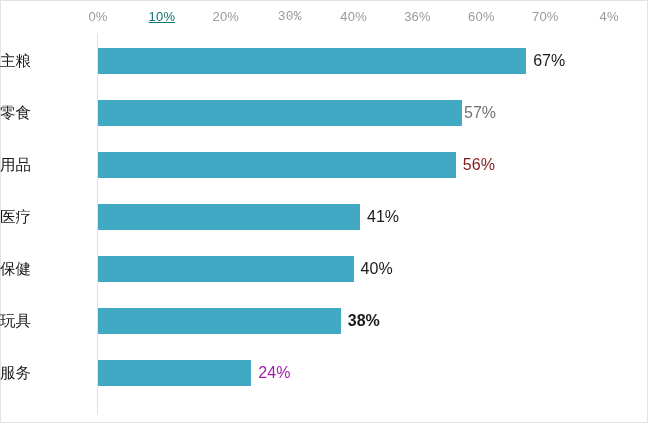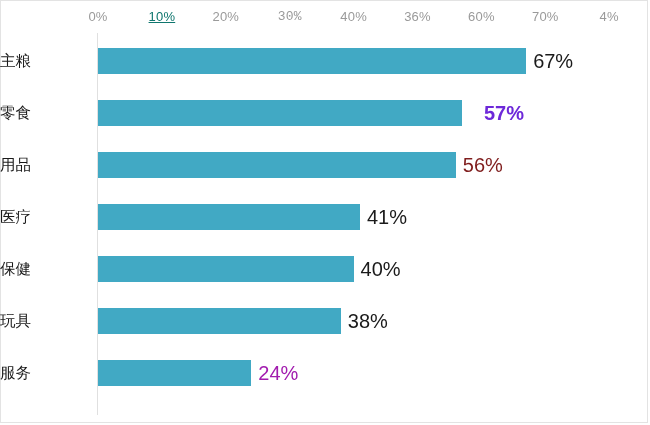--- a/index.html
+++ b/index.html
@@ -92,21 +92,21 @@
     left: 0;
     top: 0;
     height: 26px;
     background: #41a9c4;
   }
 
   .bar-value-label {
     position: absolute;
     top: 50%;
     transform: translateY(-50%);
-    font-size: 20px;
+    font-size: 16px;
     color: #1a1a1a;
     white-space: nowrap;
     padding-left: 7px;
   }
 </style>
 </head>
 <body>
 
 <div id="chart-frame">
 
@@ -128,21 +128,21 @@
         <div class="category-label" style="color: rgb(26, 26, 26);">宠物主粮</div>
         <div class="bar-track">
           <div class="bar-fill" style="width: 428.13px; background: rgb(65, 169, 196);"></div>
           <div class="bar-value-label" style="left: 428.13px; color: rgb(26, 26, 26);">67%</div>
         </div>
       </div>
       <div class="bar-row" style="top: 54px;">
         <div class="category-label" style="color: rgb(26, 26, 26);">宠物零食</div>
         <div class="bar-track">
           <div class="bar-fill" style="width: 364.23px; background: rgb(65, 169, 196);"></div>
-          <div class="bar-value-label" style="left: 379px; color: #6d28d9; font-weight: bold;">57%</div>
+          <div class="bar-value-label" style="left: 359px; color: #737373;">57%</div>
         </div>
       </div>
       <div class="bar-row" style="top: 106px;">
         <div class="category-label" style="color: rgb(26, 26, 26);">宠物用品</div>
         <div class="bar-track">
           <div class="bar-fill" style="width: 357.84px; background: rgb(65, 169, 196);"></div>
           <div class="bar-value-label" style="left: 357.84px; color: #7f1d1d;">56%</div>
         </div>
       </div>
       <div class="bar-row" style="top: 158px;">
@@ -156,21 +156,21 @@
         <div class="category-label" style="color: rgb(26, 26, 26);">宠物保健</div>
         <div class="bar-track">
           <div class="bar-fill" style="width: 255.6px; background: rgb(65, 169, 196);"></div>
           <div class="bar-value-label" style="left: 255.6px; color: rgb(26, 26, 26);">40%</div>
         </div>
       </div>
       <div class="bar-row" style="top: 262px;">
         <div class="category-label" style="color: rgb(26, 26, 26);">宠物玩具</div>
         <div class="bar-track">
           <div class="bar-fill" style="width: 242.82px; background: rgb(65, 169, 196);"></div>
-          <div class="bar-value-label" style="left: 242.82px; color: rgb(26, 26, 26);">38%</div>
+          <div class="bar-value-label" style="left: 242.82px; color: rgb(26, 26, 26); font-weight: bold;">38%</div>
         </div>
       </div>
       <div class="bar-row" style="top: 314px;">
         <div class="category-label" style="color: rgb(26, 26, 26);">宠物服务</div>
         <div class="bar-track">
           <div class="bar-fill" style="width: 153.36px; background: rgb(65, 169, 196);"></div>
           <div class="bar-value-label" style="left: 153.36px; color: #a21caf;">24%</div>
         </div>
       </div>
     </div>

